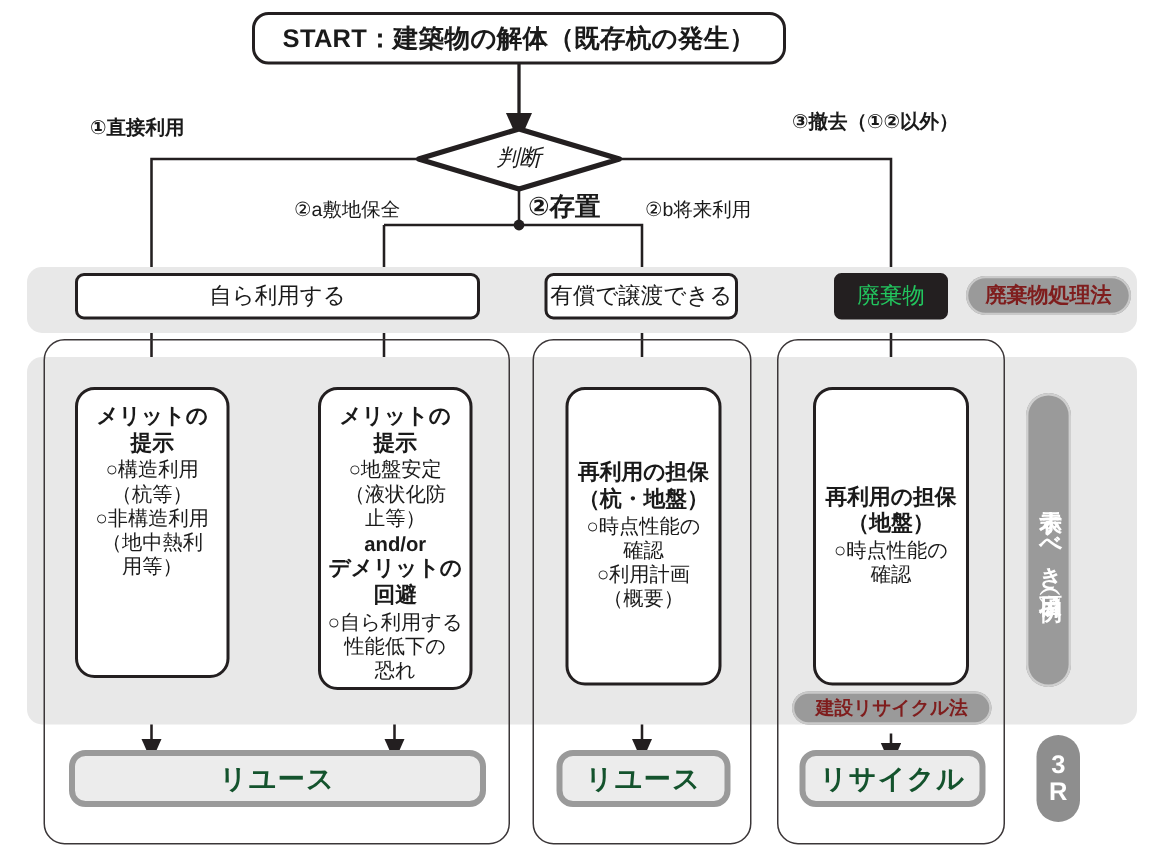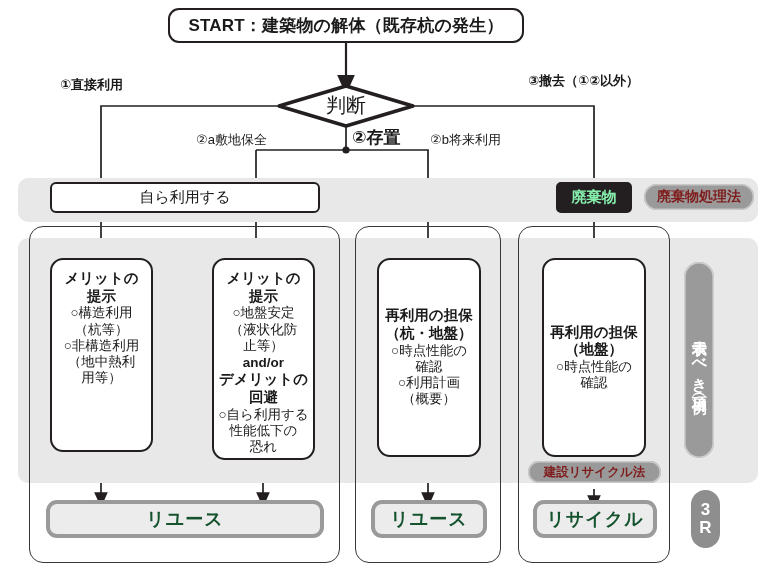--- a/index.html
+++ b/index.html
@@ -40,22 +40,22 @@
   .node-box{
     border:2.4px solid #231f20;
     border-radius:6px;
     background:#fff;
     display:flex;align-items:center;justify-content:center;
     font-size:15px;
     white-space:nowrap;
   }
   .node-box.dark{
     background:#231f20;
-    color:#86efac;
-    font-weight:bold;
+    color:#22c55e;
+    font-weight:normal;
     border-color:#231f20;
     border-radius:5px;
     text-align:center;
   }
 
   
   .pill{
     background:#9a9a9a;
     color:#7f1d1d;
     border-radius:999px;
@@ -174,34 +174,37 @@
 
   <div class="abs start-box" style="left:168px;top:8px;width:356px;height:35px;">
     <span>START：建築物の解体（既存杭の発生）</span>
   </div>
 
   <div class="abs" style="left:276px;top:84px;width:140px;height:44px;">
     <svg width="140" height="44" viewBox="0 0 140 44">
       <polygon points="70,2 137,22 70,42 3,22" fill="#ffffff" stroke="#231f20" stroke-width="3.4" stroke-linejoin="round"></polygon>
     </svg>
   </div>
-  <div class="abs" style="left:276px;top:92px;width:140px;height:26px;display:flex;align-items:center;justify-content:center;font-size:20px;">判断</div>
+  <div class="abs" style="left:276px;top:92px;width:140px;height:26px;display:flex;align-items:center;justify-content:center;font-size:15px;font-style:italic;">判断</div>
 
   <div class="abs ann big" style="left:60px;top:76px;">①直接利用</div>
   <div class="abs ann big" style="left:528px;top:72px;">③撤去（①②以外）</div>
   <div class="abs ann mid" style="left:352px;top:126px;">②存置</div>
   <div class="abs ann" style="left:196px;top:131px;">②a敷地保全</div>
   <div class="abs ann" style="left:430px;top:131px;">②b将来利用</div>
 
   <div class="abs grayband" style="left:18px;top:178px;width:740px;height:44px;"></div>
 
   <div class="abs node-box" style="left:50px;top:182px;width:270px;height:31px;">
     <span>自ら利用する</span>
   </div>
 
+  <div class="abs node-box" style="left:363px;top:182px;width:129px;height:31px;">
+    <span>有償で譲渡できる</span>
+  </div>
 
   <div class="abs node-box dark" style="left:556px;top:182px;width:76px;height:31px;">
     <span>廃棄物</span>
   </div>
 
   <div class="abs pill" style="left:644px;top:184px;width:110px;height:26px;">
     <span>廃棄物処理法</span>
   </div>
 
   <div class="abs grayband" style="left:18px;top:238px;width:740px;height:245px;"></div>

